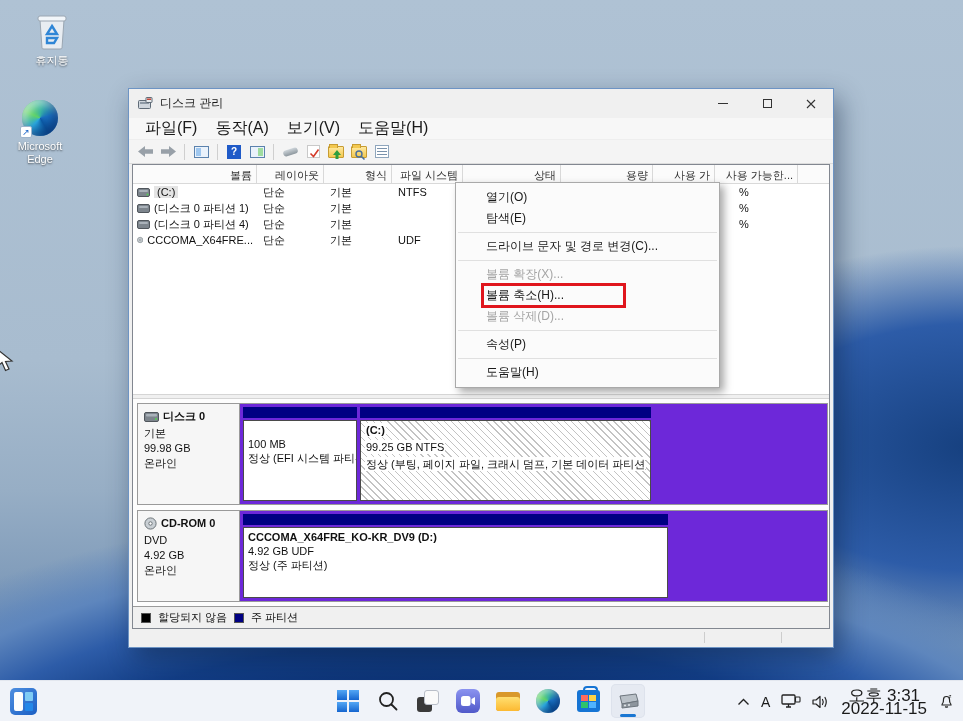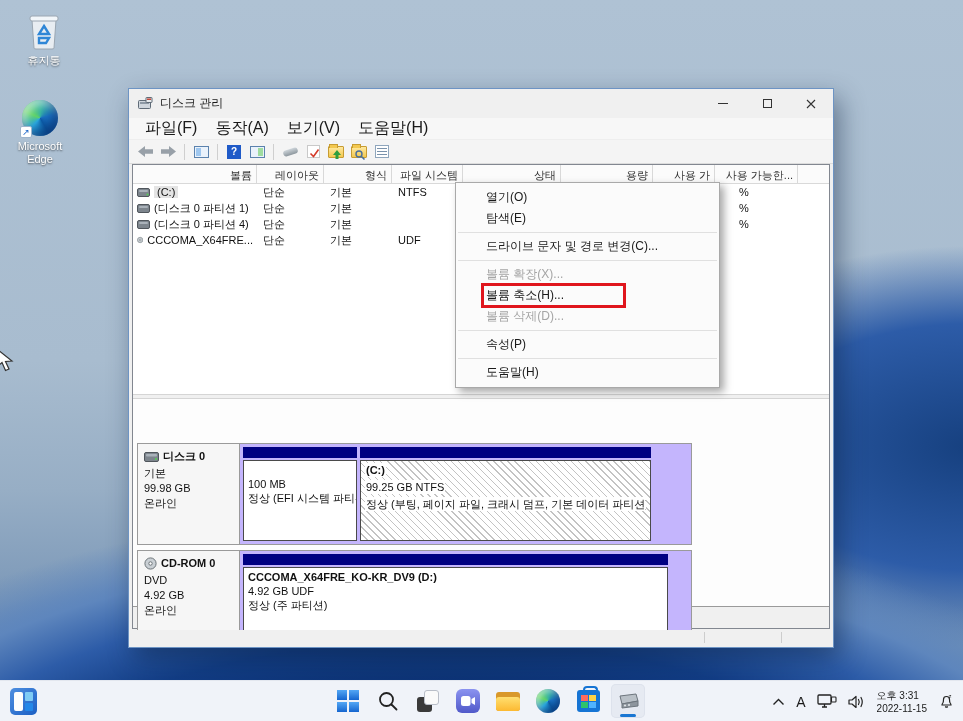--- a/index.html
+++ b/index.html
@@ -54,21 +54,21 @@
   .lh-cell{ padding:3px 4px 0 6px; border-right:1px solid #d9d9d9; white-space:nowrap; overflow:hidden;text-align:right;}
   .c-vol{width:124px;} .c-lay{width:67px;} .c-typ{width:68px;} .c-fs{width:71px;}
   .c-st{width:98px;} .c-cap{width:92px;} .c-use{width:62px;} .c-av{width:83px;} .c-rest{flex:1; border-right:none;}
   .v-row{ display:flex; height:16px; font-size:11px; color:#111; align-items:center;}
   .v-cell{ padding:0 4px 0 6px; white-space:nowrap; overflow:hidden;}
   .v-row .c-vol{ display:flex; align-items:center; gap:4px; padding-left:4px;}
   .v-row.selected .volname{ background:#e4e4e4; padding:0 3px;}
   .pctcell{ padding-left:24px; }
   .splitter{ height:5px; background:#f0f0f0; border-top:1px solid #d5d5d5; border-bottom:1px solid #d5d5d5;}
   .graphic{ flex:1; position:relative; background:#fdfdfd; }
-  .disk-row{ position:absolute; left:4px; width:555px; border:1px solid #9a9a9a; background:#c4b5fd; display:flex;margin-top:40px;}
+  .disk-row{ position:absolute; left:4px; width:691px; border:1px solid #9a9a9a; background:#6d28d9; display:flex;}
   .disk-row.d0{ top:4px; height:102px; }
   .disk-row.d1{ top:111px; height:92px; }
   .disk-info{ width:102px; border-right:1px solid #9a9a9a; background:#f6f6f6; padding:5px 4px 0 6px; font-size:11px; line-height:15px; color:#111;}
   .disk-info .dname{ font-weight:bold; font-size:11px; display:flex; align-items:center; gap:4px; margin-bottom:2px;}
   .track{ flex:1; display:flex; gap:3px; padding:3px; }
   .slot{ display:flex; flex-direction:column; }
   .slot-bar{ height:11px; background:#000082; }
   .slot-body{ flex:1; margin-top:2px; border:1px solid #4a4a4a; background:#fff; padding:2px 4px; font-size:11px; line-height:14px; overflow:hidden; white-space:nowrap; color:#111;}
   .slot-body .b1{ font-weight:bold; }
   .slot-body.hatch{ background:repeating-linear-gradient(45deg,#fff 0 4px,#c3c3c3 4px 5px); }
@@ -107,28 +107,28 @@
   .edge-tb{ width:24px; height:24px; border-radius:50%;
     background:conic-gradient(from 150deg,#0c59a4,#2ba7de,#5fd364,#36b3a0,#1b6fc0,#0c59a4);
     box-shadow:inset -3px -3px 5px rgba(8,40,100,.5), inset 3px 3px 5px rgba(255,255,255,.45);}
   .store{ position:relative; width:23px; height:22px; background:#1574d4; border-radius:3px;}
   .store:before{ content:""; position:absolute; top:-4px; left:6px; width:11px; height:7px; border:2px solid #1574d4; border-bottom:none; border-radius:4px 4px 0 0;}
   .store .grid{ position:absolute; left:4px; top:5px; width:15px; height:13px; display:grid; grid-template-columns:1fr 1fr; grid-template-rows:1fr 1fr; gap:1px;}
   .store .grid i:nth-child(1){background:#ff6b5e;} .store .grid i:nth-child(2){background:#ffd246;}
   .store .grid i:nth-child(3){background:#2fc46b;} .store .grid i:nth-child(4){background:#4fb3ff;}
   .tray{ position:absolute; right:8px; top:0; height:41px; display:flex; align-items:center; gap:11px; }
   .ime{ font-size:14px; color:#1a1a1a; }
-  .clock{ text-align:left; font-size:10px; line-height:13px; color:#1a1a1a; }
+  .clock{ text-align:center; font-size:17px; line-height:13px; color:#1a1a1a; }
 </style>
 </head>
 <body>
 
 <div class="desktop">
 
-  <div class="desk-icon" style="left:6px; top:10px;">
+  <div class="desk-icon" style="left:14px; top:10px;">
     <div class="glyph">
       <svg width="32" height="38" viewBox="0 0 32 38">
         <path d="M4 8 L28 8 L26 36 Q26 37 24 37 L8 37 Q6 37 6 36 Z" fill="#e8edf2" stroke="#9aa6b2"></path>
         <rect x="2" y="4" width="28" height="5" rx="2" fill="#f2f6fa" stroke="#9aa6b2"></rect>
         <path d="M16 14 l5 8 h-10 z" fill="none" stroke="#2f86d6" stroke-width="2.4"></path>
         <path d="M11 26 h10 l-3 5 h-7 z" fill="none" stroke="#2f86d6" stroke-width="2.4"></path>
       </svg>
     </div>
     <span class="lbl">휴지통</span>
   </div>

